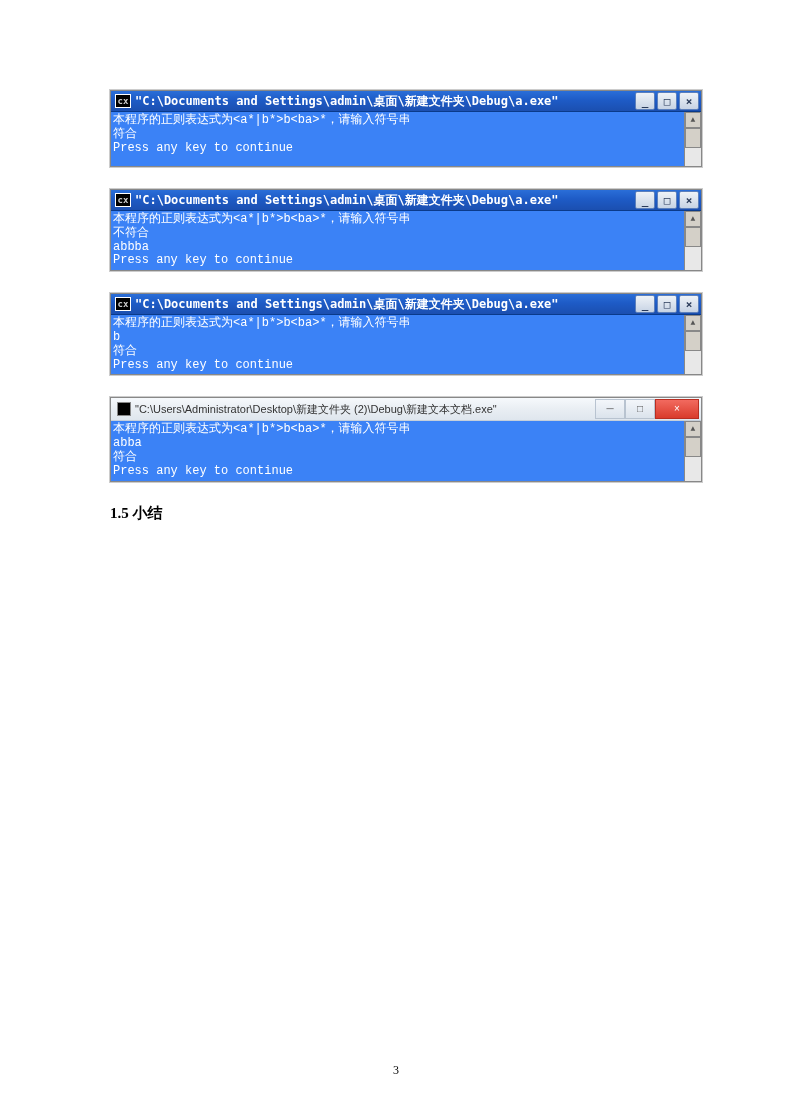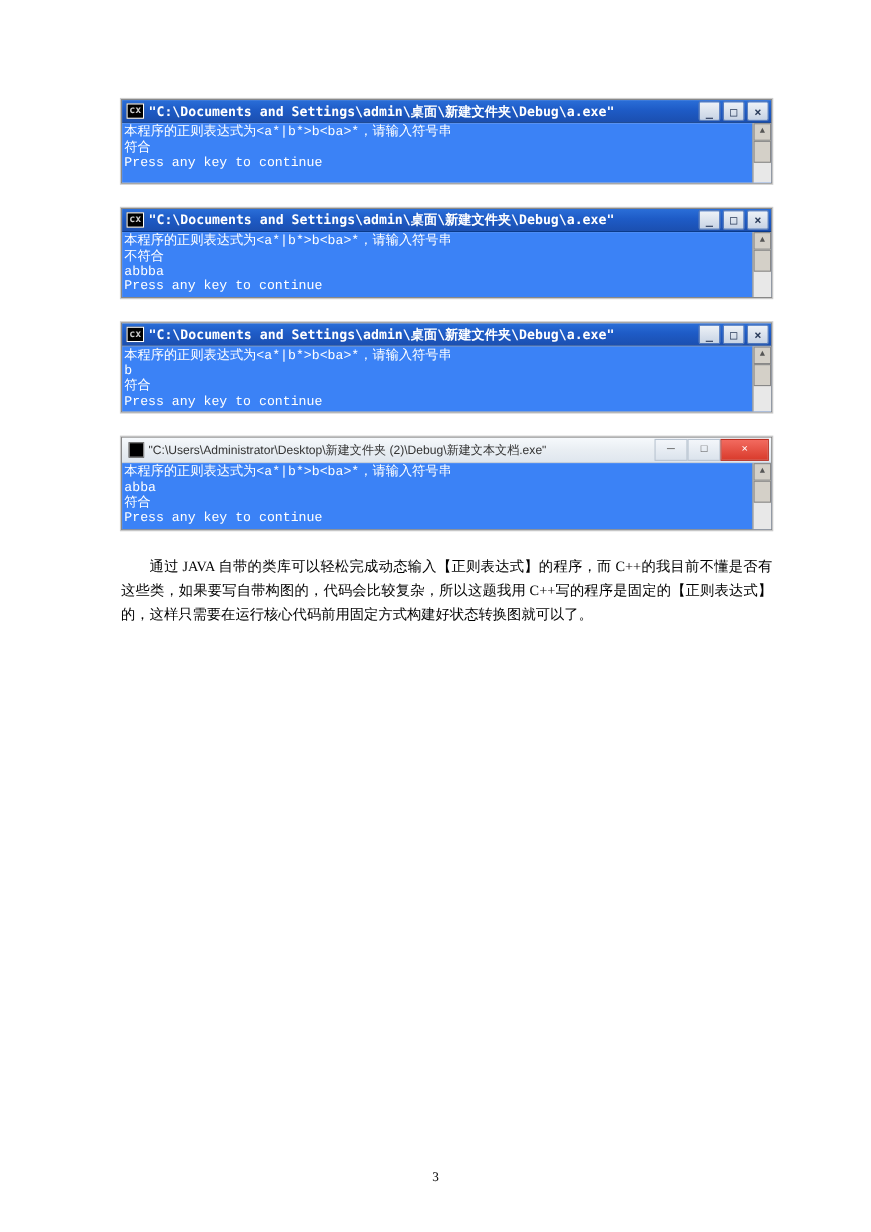--- a/index.html
+++ b/index.html
@@ -247,17 +247,17 @@
       <div class="console-body">
         <div class="line prompt-line">本程序的正则表达式为&lt;a*|b*&gt;b&lt;ba&gt;*，请输入符号串</div>
         <div class="line">abba</div>
         <div class="line">符合</div>
         <div class="line">Press any key to continue</div>
         <div class="console-scroll-right"></div>
       </div>
     </div>
   </div>
 
-  <div class="body-text indent">通过 JAVA 自带的类库可以轻松完成动态输入【正则表达式】的程序，而 C++的我目前不懂是否有这些类，如果要写自带构图的，代码会比较复杂，所以这题我用 C++写的程序是固定的【正则表达式】的，这样只需要在运行核心代码前用固定方式构建好状态转换图就可以了。</div>
+  <div class="section-heading">1.5  小结</div>
 
 </div>
 
 <div class="page-num">3</div>
 
 </body></html>

